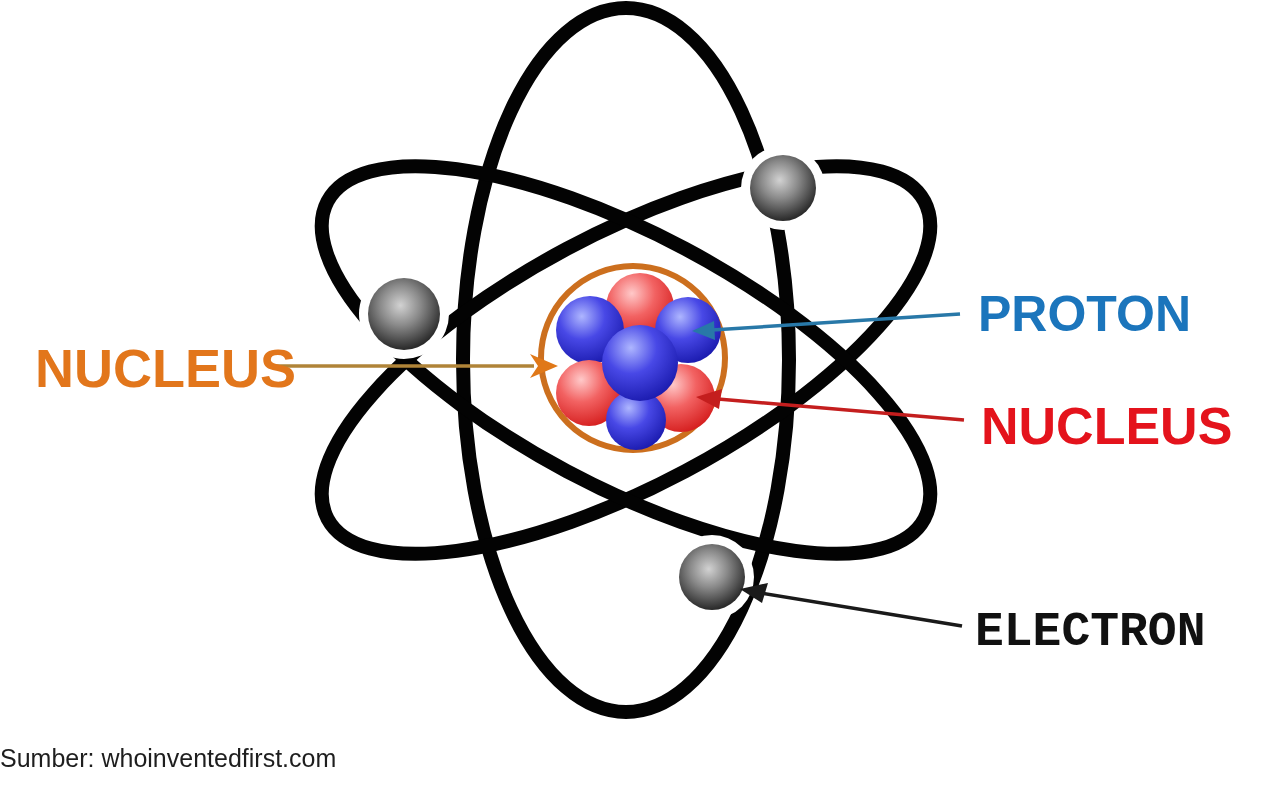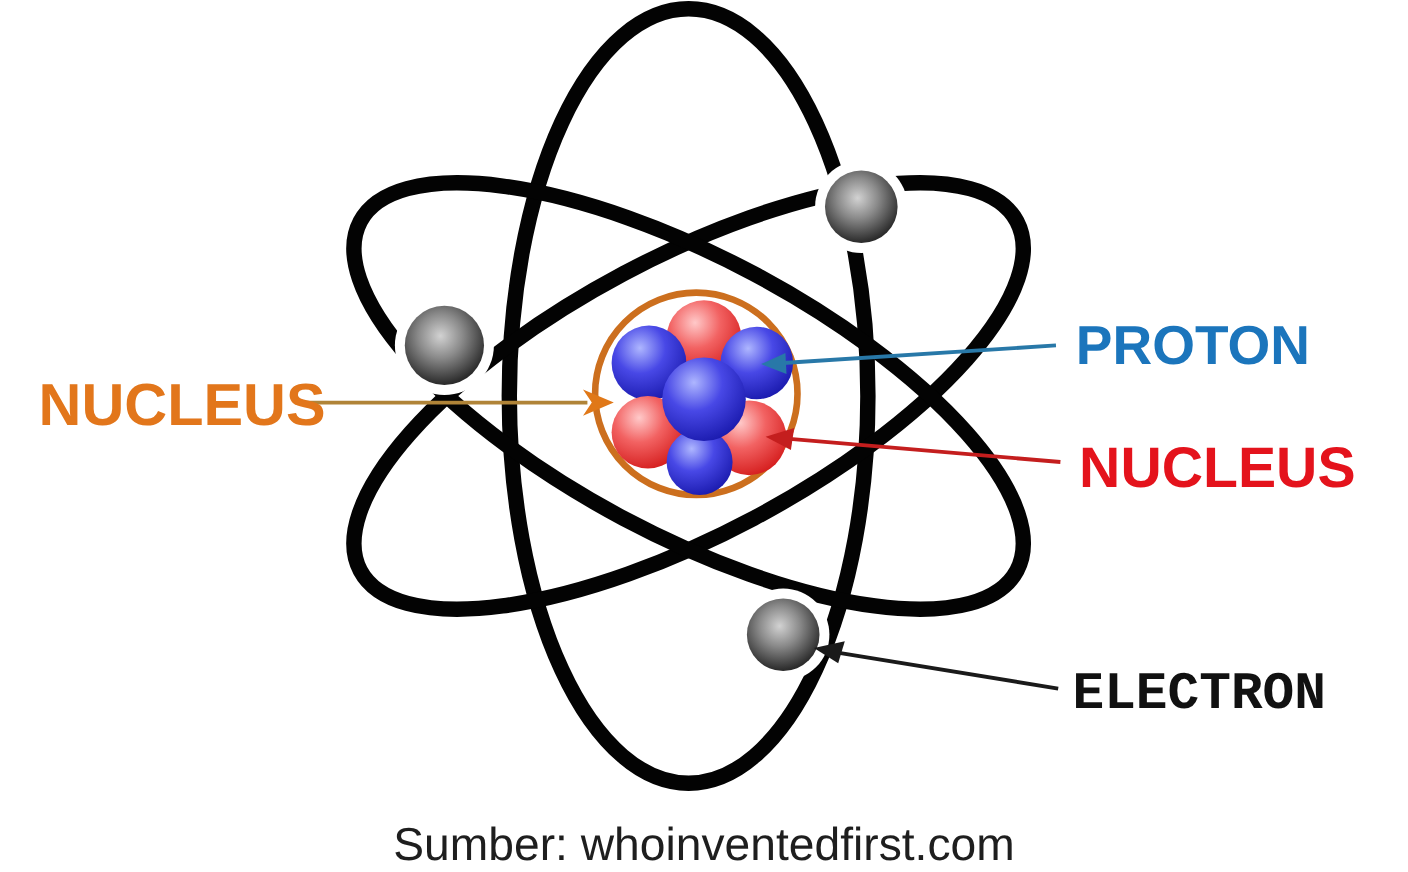--- a/index.html
+++ b/index.html
@@ -20,22 +20,22 @@
     letter-spacing: 0px;
   }
   #nucleus-label  { left: 35px;  top: 341px; font-size: 54px; }
   #proton-label   { left: 978px; top: 289px; font-size: 50px; }
   #neutron-label  { left: 981px; top: 400px; font-size: 52px; }
   #electron-label { left: 975px; top: 608px; font-size: 48px; }
   #source-caption {
     position: absolute;
     left: 0; top: 745px;
     width: 1280px;
-    text-align: center;
-    font-size: 42px;
+    text-align: left;
+    font-size: 25px;
     font-weight: 400;
     color: #1e1e1e;
     line-height: 1.1;
   }
 </style>
 </head>
 <body>
 
 <div id="stage">
 

